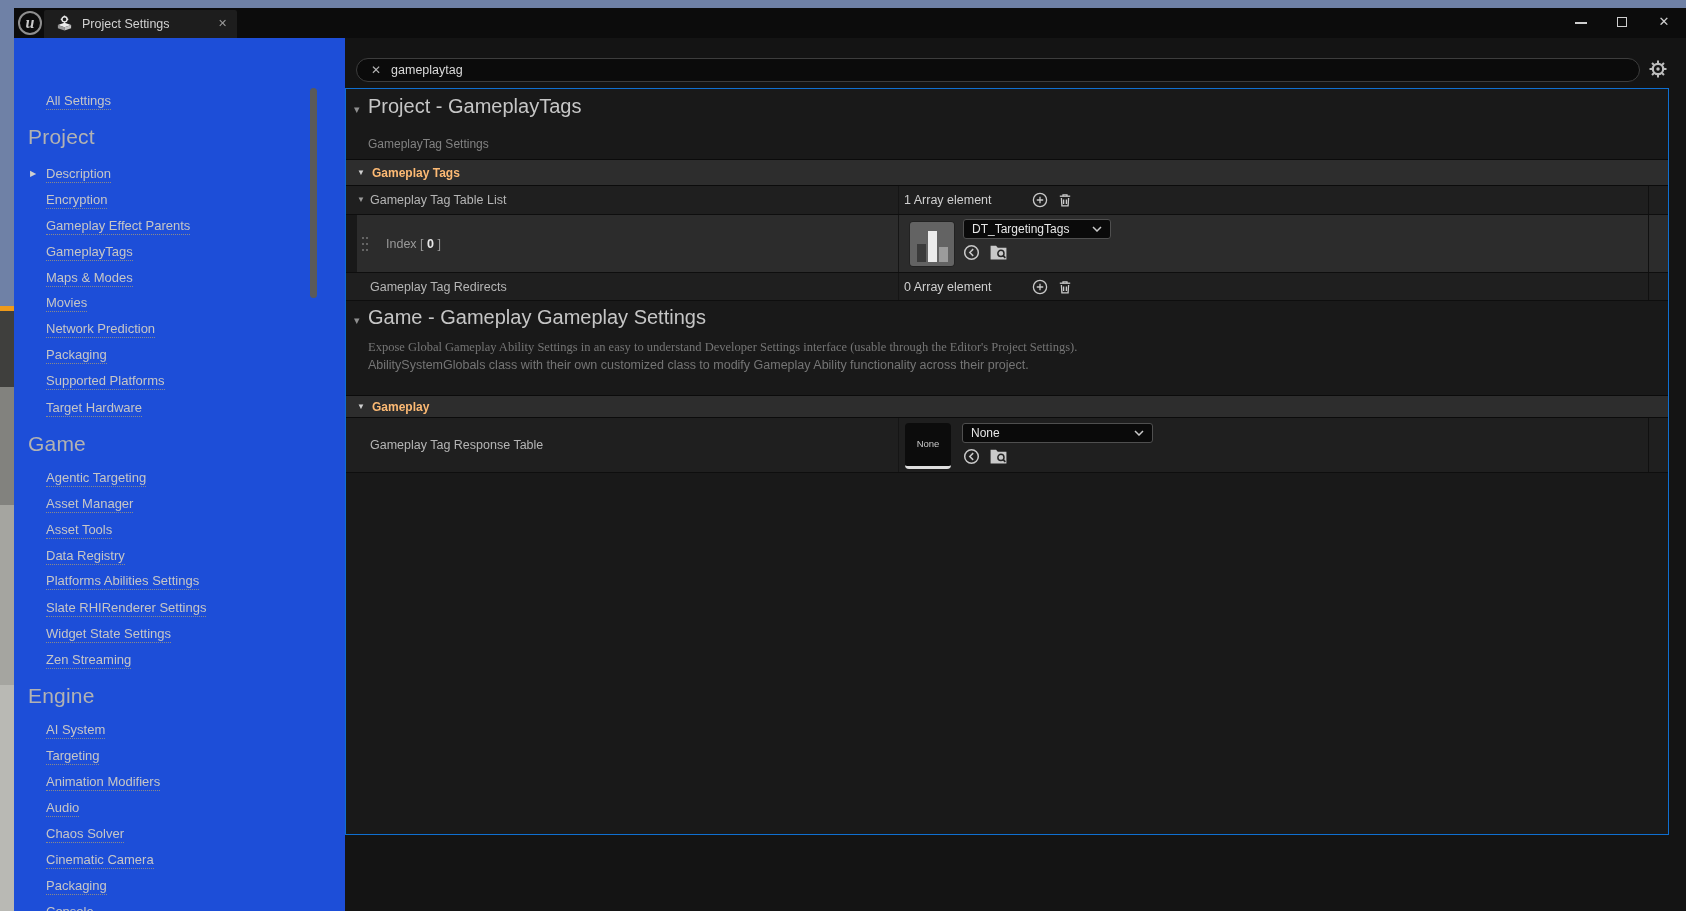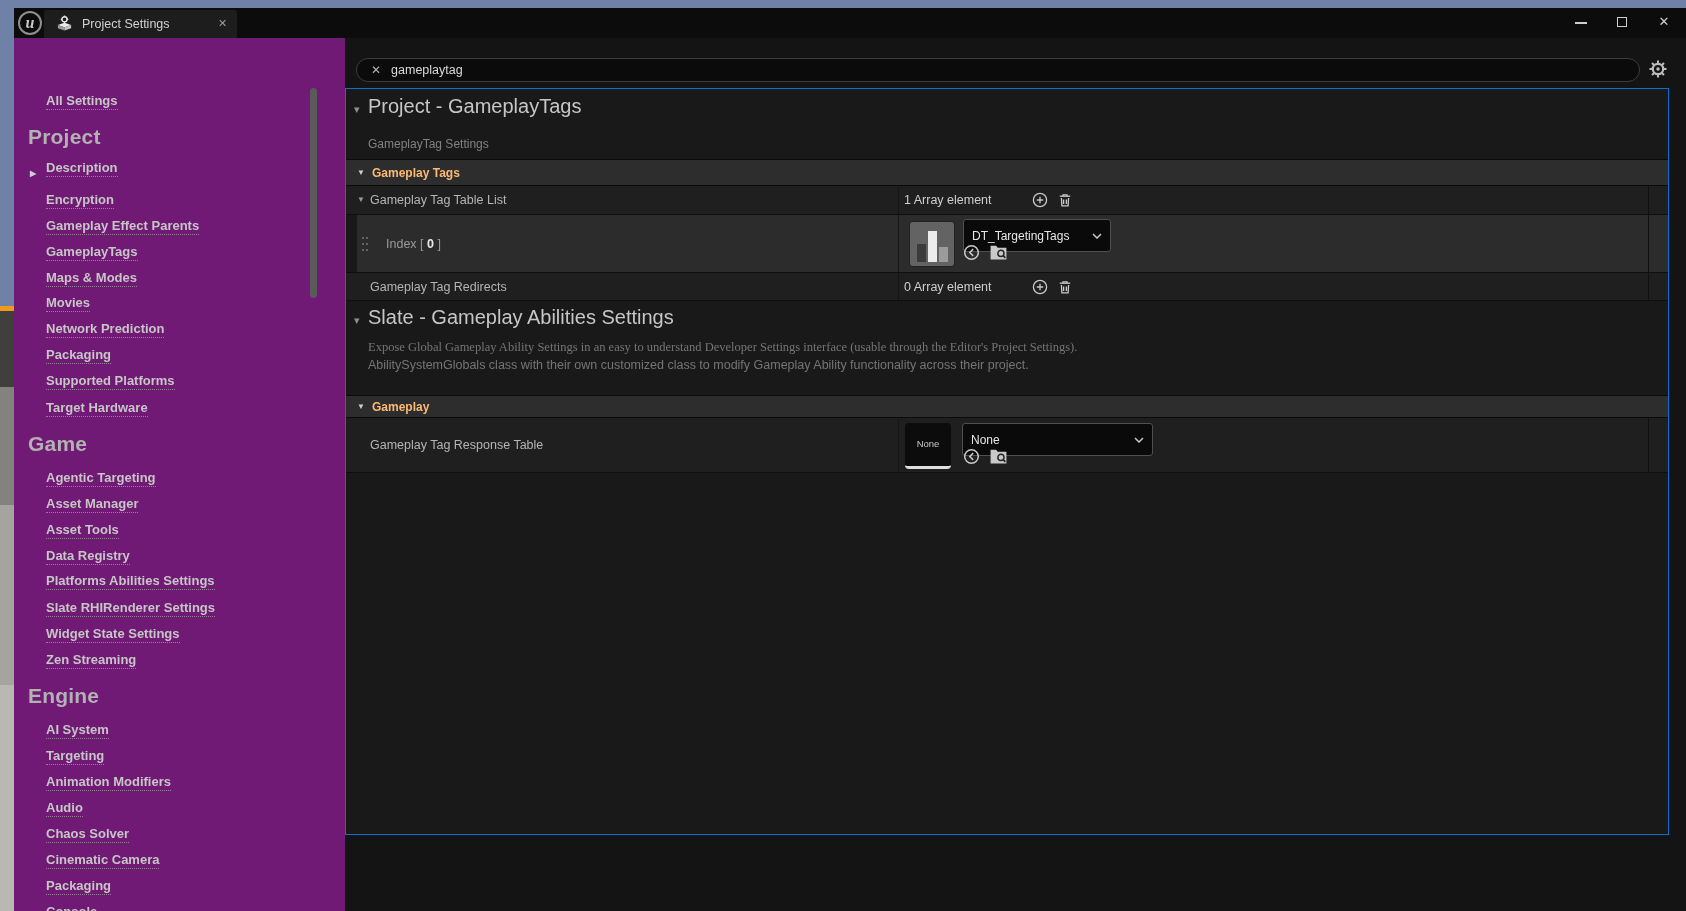--- a/index.html
+++ b/index.html
@@ -22,21 +22,21 @@
   .tab { position:absolute; left:30px; top:2px; width:193px; height:28px; background:#1d1d1d;
     border-radius:2px 2px 0 0; }
   .tab-label { position:absolute; left:38px; top:7px; font-size:12.5px; color:#d2d2d2; }
   .tab-close { position:absolute; left:174px; top:7px; font-size:11px; color:#9a9a9a; cursor:pointer; }
   .tab-ico { position:absolute; left:12px; top:5px; }
   .winbtn { position:absolute; top:2px; width:26px; height:24px; color:#cfcfcf; text-align:center; line-height:24px; font-size:13px; }
   .maxbox { position:absolute; left:8px; top:7px; width:10px; height:10px; border:1px solid #cfcfcf; }
   .minline { position:absolute; left:7px; top:12px; width:12px; height:2px; background:#cfcfcf; }
 
   
-  .sidebar { position:absolute; left:0; top:30px; width:331px; height:873px; background:#701a75;font-weight:bold; }
+  .sidebar { position:absolute; left:0; top:30px; width:331px; height:873px; background:#1d4ed8; }
   .navhead { position:absolute; left:14px; font-size:21px; color:#b2b2b2; letter-spacing:.2px; }
   .navlink { position:absolute; left:32px; font-size:13px; color:#c6c6c6; text-decoration:none;
     border-bottom:1px dotted #8a8a8a; padding-bottom:1px; cursor:pointer; white-space:nowrap; }
   .nav-exp { position:absolute; left:16px; font-size:8px; color:#cfcfcf; }
   .sb-scroll { position:absolute; left:296px; top:50px; width:7px; height:210px; background:#5a5a5a; border-radius:4px; }
   .split-line { position:absolute; left:333px; top:30px; width:1px; height:50px; background:#232323; }
 
   
   .main { position:absolute; left:331px; top:30px; width:1341px; height:873px; background:#141414; }
   .searchbar { position:absolute; left:11px; top:20px; width:1284px; height:24px; background:#0b0b0b;
@@ -66,21 +66,21 @@
   .row-idx { background:#2c2c2c; }
   .idx-indent { position:absolute; left:0; top:0; width:11px; height:100%; background:#191919; }
   .idx-name { position:absolute; left:40px; top:50%; transform:translateY(-50%); font-size:12.5px; color:#9a9a9a; }
   .idx-name b { color:#e9e9e9; font-weight:bold; }
   .dragdots { position:absolute; left:15px; top:21px; }
 
   .thumb { position:absolute; width:46px; height:46px; border-radius:4px; overflow:hidden;
     border:1px solid #222; cursor:pointer; }
   .thumb-none { position:absolute; width:46px; height:46px; background:#0c0c0c; border-radius:4px;
     border-bottom:3px solid #dedede; color:#c8c8c8; font-size:9.5px; text-align:center; line-height:42px; cursor:pointer; }
-  .combo { position:absolute; height:33px; background:#0a0a0a; border:1px solid #4f4f4f; border-radius:3px;
+  .combo { position:absolute; height:20px; background:#0a0a0a; border:1px solid #4f4f4f; border-radius:3px;
     display:flex; align-items:center; justify-content:space-between; padding:0 8px; cursor:pointer; }
   .combo span { font-size:12px; color:#e6e6e6; white-space:nowrap; }
 
   .desc { position:absolute; left:22px; font-size:12.5px; color:#757575; white-space:pre; }
 
   .tooltip { position:absolute; left:705px; top:150px; height:26px; background:#f2f2f2; border:1px solid #666;
     color:#141414; font-size:12.5px; line-height:24px; padding:0 10px; white-space:nowrap; z-index:5;
     box-shadow:0 3px 6px rgba(0,0,0,.6); }
 </style>
 </head>
@@ -119,21 +119,21 @@
           <span class="maxbox"></span>
         </div>
       <div class="winbtn" style="left:1637px;"><span>✕</span></div>
     </div>
 
     <div class="sidebar">
       <a class="navlink" style="top:55px;">All Settings</a>
 
       <div class="navhead" style="top:87px;">Project</div>
       <span class="nav-exp" style="top:131px;">▶</span>
-      <a class="navlink" style="top:122px;">Description</a>
+      <a class="navlink" style="top:128px;">Description</a>
       <a class="navlink" style="top:154px;">Encryption</a>
       <a class="navlink" style="top:180px;">Gameplay Effect Parents</a>
       <a class="navlink" style="top:206px;">GameplayTags</a>
       <a class="navlink" style="top:232px;">Maps &amp; Modes</a>
       <a class="navlink" style="top:257px;">Movies</a>
       <a class="navlink" style="top:283px;">Network Prediction</a>
       <a class="navlink" style="top:309px;">Packaging</a>
       <a class="navlink" style="top:335px;">Supported Platforms</a>
       <a class="navlink" style="top:362px;">Target Hardware</a>
 
@@ -283,21 +283,21 @@
                   <path d="M4.4 6l.5 7.8h6.2l.5-7.8"></path>
                   <path d="M6.6 7.5v4.4M9.4 7.5v4.4"></path>
                 </g>
               </svg>
           </span>
           <i class="ndiv"></i>
           <i class="rdiv"></i>
         </div>
 
         <span class="p-caret" style="left:8px; top:225px;">▾</span>
-        <div class="p-title" style="left:22px; top:217px;">Slate - Gameplay Abilities Settings</div>
+        <div class="p-title" style="left:22px; top:217px;">Game - Gameplay Gameplay Settings</div>
         <div class="desc" style="top:251px;font-family:Liberation Serif, serif;">Expose Global Gameplay Ability Settings in an easy to understand Developer Settings interface (usable through the Editor's Project Settings).</div>
         <div class="desc" style="top:269px;">AbilitySystemGlobals class with their own customized class to modify Gameplay Ability functionality across their project.</div>
 
         <div class="cat" style="top:306px; height:23px;">
           <span class="cat-caret">▼</span>
           <span class="cat-label">Gameplay</span>
         </div>
 
         <div class="prow" style="top:329px; height:55px;">
           <span class="name">Gameplay Tag Response Table</span>

